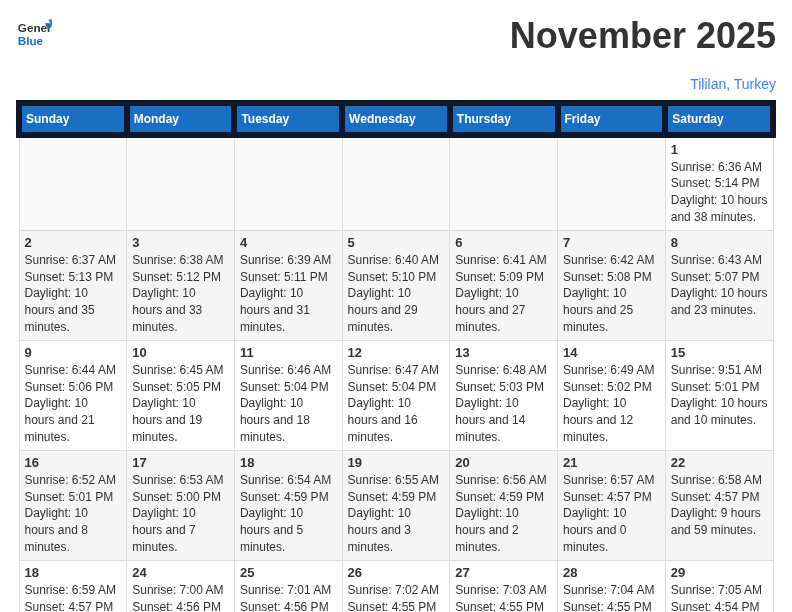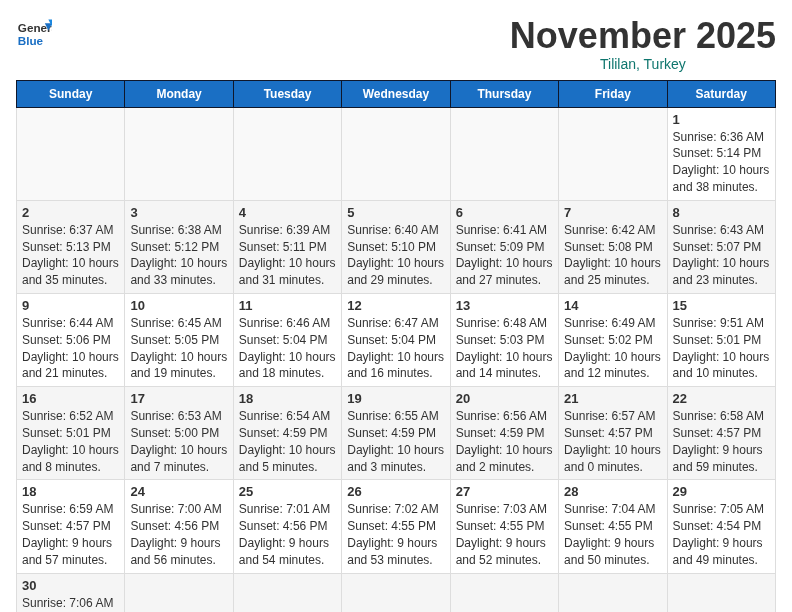--- a/index.html
+++ b/index.html
@@ -19,47 +19,48 @@
     .logo {
       display: flex;
       align-items: center;
       gap: 4px;
     }
     .logo-icon {
       width: 36px;
       height: 36px;
     }
     .title-area {
-      text-align: center;
+      text-align: right;
     }
     .month-title {
       font-size: 36px;
       font-weight: bold;
       color: #333;
       line-height: 1.1;
     }
     .location {
       font-size: 14px;
-      color: #0f766e;
+      color: #3b82f6;
+      margin-top: 20px;
     }
     table {
       width: 100%;
       border-collapse: collapse;
       table-layout: fixed;
     }
     thead tr {
       background-color: #1a6fc4;
     }
     thead th {
       color: #fff;
       font-size: 12px;
       font-weight: bold;
       padding: 6px 4px;
-      text-align: center;
-      border: 1px solid #0f172a;
+      text-align: left;
+      border: 6px solid #0f172a;
     }
     tbody tr {
       vertical-align: top;
     }
     tbody td {
       border: 1px solid #ddd;
       padding: 4px 5px;
       font-size: 10px;
       color: #333;
       min-height: 70px;

